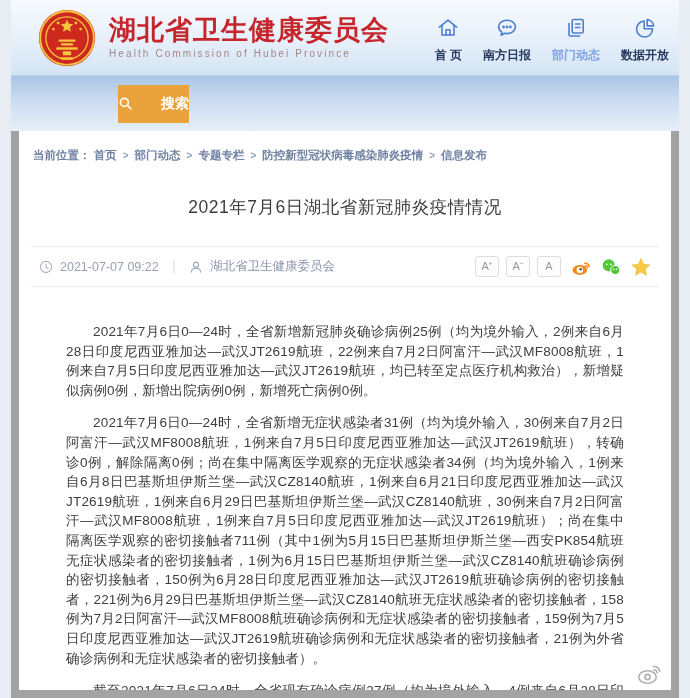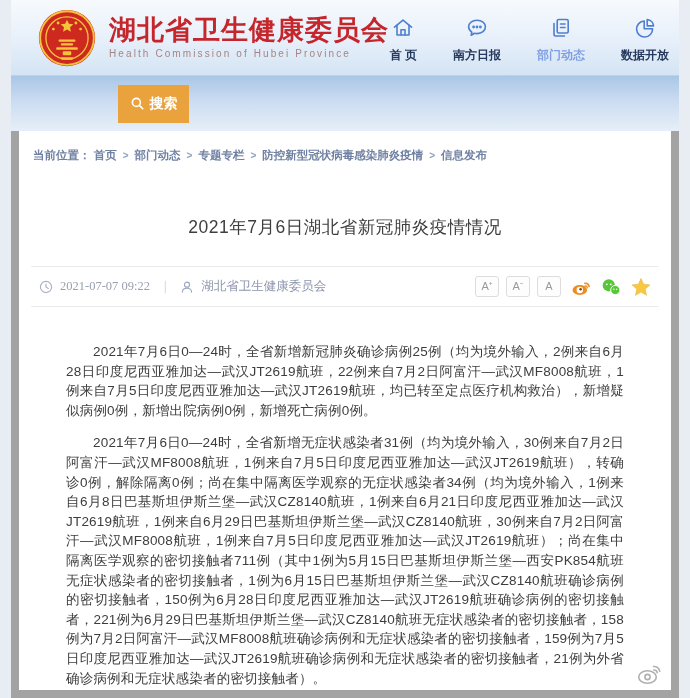--- a/index.html
+++ b/index.html
@@ -8,47 +8,47 @@
   .page { position:relative; width:668px; height:698px; margin:0 auto; background:#a3a3a3; overflow:hidden; }
 
   
   .site-header { height:76px; display:flex; align-items:center; padding:0 10px 0 26px;
     background:linear-gradient(180deg,#f7fafd 0%,#e6effa 55%,#d4e4f4 100%);
     border-bottom:1px solid #bcd2ea; }
   .emblem { width:60px; height:60px; flex:0 0 auto; margin-right:12px; }
   .brand-text { line-height:1; }
   .site-title { font-size:27px; font-weight:bold; color:#c5262c; letter-spacing:1px; }
   .site-subtitle { margin-top:5px; font-size:10px; color:#a58584; letter-spacing:2.1px; }
-  .top-nav { margin-left:auto; display:flex; gap:36px; align-items:center; padding-top:4px; }
+  .top-nav { margin-left:auto; display:flex; gap:21px; align-items:center; padding-top:4px; }
   .nav-item { display:flex; flex-direction:column; align-items:center; gap:7px; cursor:pointer; }
   .nav-item .nav-icon { width:24px; height:24px; display:block; }
   .nav-item .nav-icon svg { width:24px; height:24px; display:block; stroke:#4d7fd0; fill:none; stroke-width:1.6; stroke-linecap:round; stroke-linejoin:round; }
   .nav-label { font-size:12px; font-weight:bold; color:#26395e; white-space:nowrap; }
   .nav-item.active .nav-label { color:#7d9fe3; }
 
   
   .search-band { height:55px; display:flex; align-items:center; justify-content:center;
     background:linear-gradient(180deg,#a9c6e6 0%,#cbdcf1 45%,#e6eff9 100%); }
   .search-box { display:flex; width:454px; height:38px; }
   .search-input { flex:1; height:38px; border:1px solid #e3e3e3; border-right:none; background:#fff;
     padding:0 12px; font-size:12.5px; color:#333; outline:none; }
   .search-input::placeholder { color:#a9a9a9; }
   .search-btn { width:71px; height:38px; border:none; background:#e9a23c; color:#fff; font-size:14px;
-    font-weight:bold; display:flex; align-items:center; justify-content:center; gap:5px; cursor:pointer; }
+    font-weight:bold; display:flex; align-items:center; justify-content:space-between; gap:5px; cursor:pointer; }
   .search-btn svg { width:15px; height:15px; stroke:#fff; fill:none; stroke-width:2.2; stroke-linecap:round; }
 
   
   .card { position:relative; margin:0 8px; height:559px; background:#fff; overflow:hidden; }
   .breadcrumb { padding:17px 14px 8px; font-size:11.5px; color:#6f80a2;font-weight:bold; }
   .breadcrumb a { color:#6f80a2; text-decoration:none; cursor:pointer; }
   .crumb-sep { margin:0 6px; color:#8fa0bd; font-size:10px; }
-  .article-title { margin-top:44px; text-align:center; font-size:17.5px; font-weight:500; color:#3e3e3e; letter-spacing:.5px; }
+  .article-title { margin-top:24px; text-align:center; font-size:17.5px; font-weight:500; color:#3e3e3e; letter-spacing:.5px; }
   .meta-row { margin:27px 12px 0; height:41px; border-top:1px solid #ececec; border-bottom:1px solid #ececec;
     display:flex; align-items:center; justify-content:space-between; padding:0 8px; }
-  .meta-left { display:flex; align-items:center; gap:7px; font-size:12.5px; color:#99a0af;font-family:Liberation Serif, serif; }
+  .meta-left { display:flex; align-items:center; gap:7px; font-size:12.5px; color:#99a0af; }
   .meta-left svg { display:block; }
   .meta-pipe { color:#c9cdd6; margin:0 2px; }
   .meta-source { color:#8b94ab; cursor:pointer; }
   .meta-right { display:flex; align-items:center; gap:7px; }
   .fontsize-btn { width:24px; height:21px; border:1px solid #ddd; border-radius:3px; background:#fdfdfd;
     color:#9a9a9a; font-size:11px; line-height:19px; text-align:center; cursor:pointer; }
   .share-icon { width:20px; height:20px; cursor:pointer; margin-left:3px; }
   .share-icon svg { width:20px; height:20px; display:block; }
 
   

